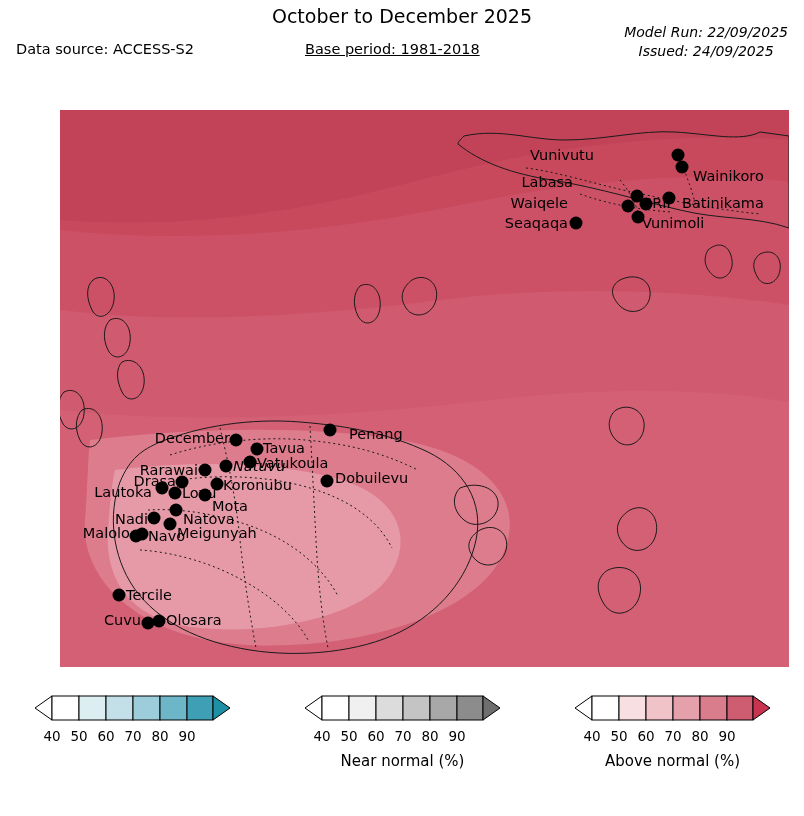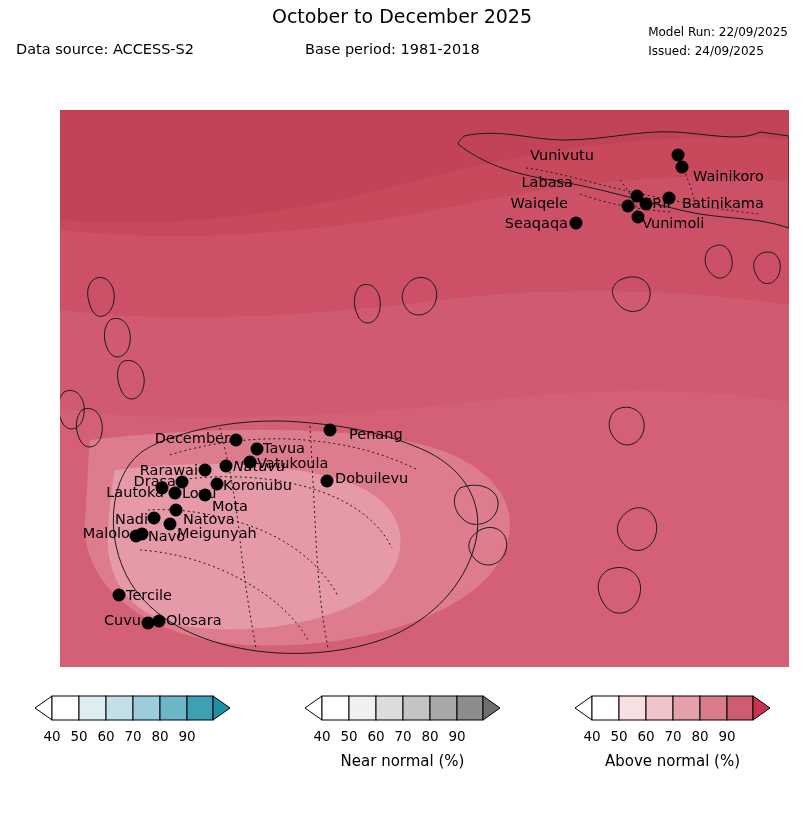--- a/index.html
+++ b/index.html
@@ -32,28 +32,30 @@
     position: absolute;
     left: 16px;
     top: 12px;
     font-size: 14.5px;
   }
   .meta-center {
     position: absolute;
     left: 305px;
     top: 12px;
     font-size: 14.5px;
+    text-decoration: underline;
   }
   .meta-right {
     position: absolute;
     right: 16px;
     top: -6px;
-    font-size: 12px;
-    text-align: left;
+    font-size: 14px;
+    text-align: center;
     line-height: 19px;
+    font-style: italic;
   }
 
   
   .map-wrap {
     position: absolute;
     left: 60px;
     top: 110px;
     width: 729px;
     height: 557px;
     overflow: hidden;
@@ -249,21 +251,21 @@
     <div class="city-dot" style="left:122px; top:372px;"></div>
     <div class="city-label" style="left:116px; top:371px; transform:translate(-100%,-50%);">Drasa</div>
 
     <div class="city-dot" style="left:157px; top:374px;"></div>
     <div class="city-label" style="left:163px; top:375px;">Koronubu</div>
 
     <div class="city-dot" style="left:115px; top:383px;"></div>
     <div class="city-label" style="left:122px; top:383px;">Lovu</div>
 
     <div class="city-dot" style="left:102px; top:378px;"></div>
-    <div class="city-label" style="left:104px; top:382px; transform:translate(-100%,-50%);">Lautoka</div>
+    <div class="city-label" style="left:92px; top:382px; transform:translate(-100%,-50%);">Lautoka</div>
 
     <div class="city-dot" style="left:145px; top:385px;"></div>
     <div class="city-label" style="left:152px; top:396px;">Mota</div>
 
     <div class="city-dot" style="left:116px; top:400px;"></div>
     <div class="city-label" style="left:123px; top:409px;">Natova</div>
 
     <div class="city-dot" style="left:110px; top:414px;"></div>
     <div class="city-label" style="left:117px; top:423px;">Meigunyah</div>
 

